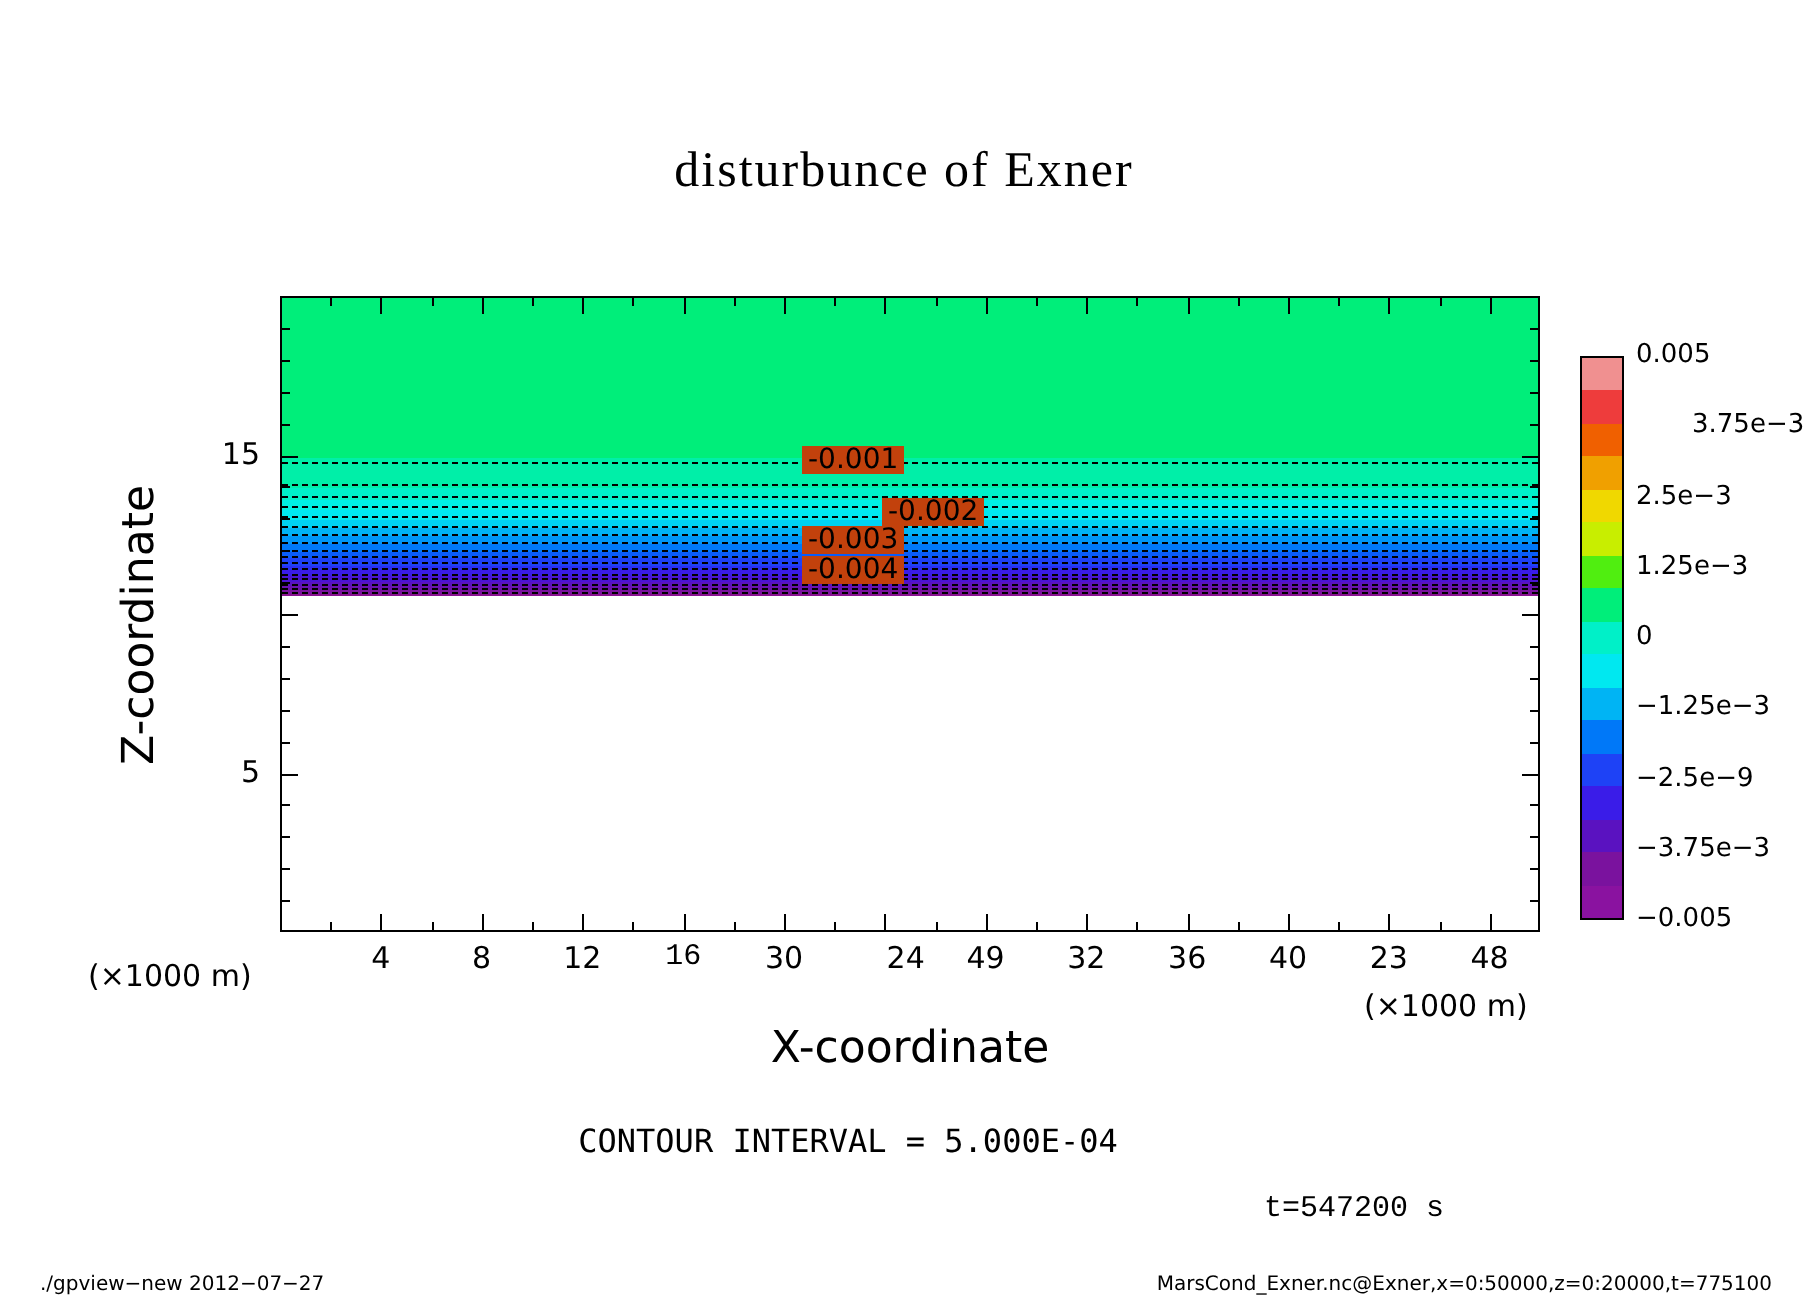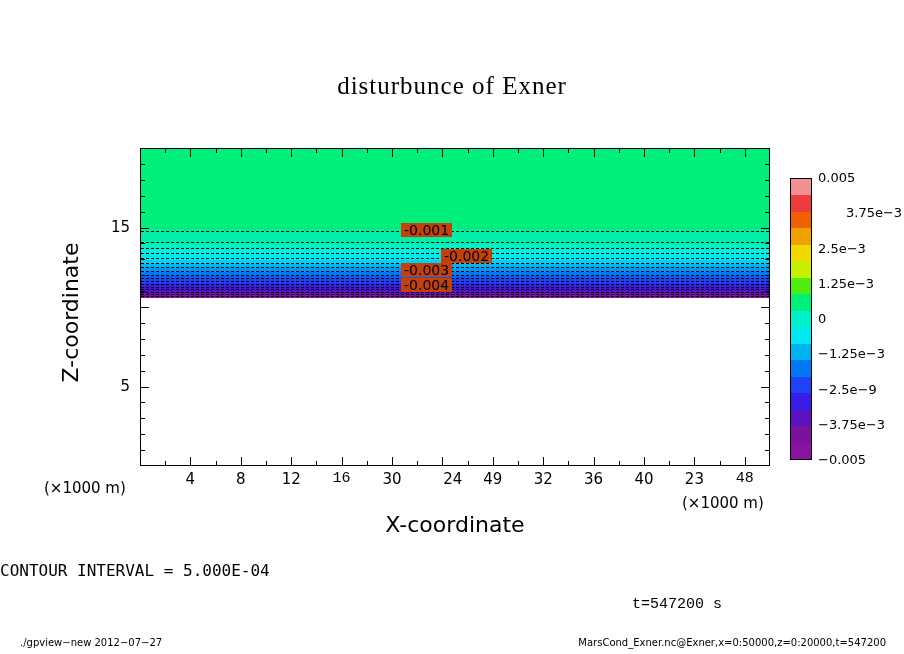--- a/index.html
+++ b/index.html
@@ -109,21 +109,21 @@
     position: absolute;
     left: 818px;
     font-size: 13px;
     font-family: "DejaVu Sans", sans-serif;
     white-space: nowrap;
   }
 
   
   #contour-interval {
     left: 0; top: 561px; width: 848px;
-    font-size: 16px;
+    text-align: center; font-size: 16px;
     font-family: "DejaVu Sans Mono", monospace;
   }
   #time-label {
     left: 632px; top: 596px;
     font-size: 15px;
     font-family: Liberation Mono, monospace;
   }
   #footer-left {
     left: 20px; top: 637px;
     font-size: 10px;
@@ -206,21 +206,21 @@
     <div class="cb-cell" style="height: 16.4706px; background: rgb(30, 66, 246);"></div>
     <div class="cb-cell" style="height: 16.4706px; background: rgb(58, 28, 232);"></div>
     <div class="cb-cell" style="height: 16.4706px; background: rgb(90, 18, 192);"></div>
     <div class="cb-cell" style="height: 16.4706px; background: rgb(122, 18, 158);"></div>
     <div class="cb-cell" style="height: 16.4706px; background: rgb(138, 18, 160);"></div>
   </div>
 
 <div id="contour-interval" class="abs">CONTOUR INTERVAL = 5.000E-04</div>
 <div id="time-label" class="abs">t=547200 s</div>
 <div id="footer-left" class="abs">./gpview−new   2012−07−27</div>
-<div id="footer-right" class="abs">MarsCond_Exner.nc@Exner,x=0:50000,z=0:20000,t=547200</div>
+<div id="footer-right" class="abs">MarsCond_Exner.nc@Exner,x=0:50000,z=0:20000,t=775100</div>
 
 <div class="tick-v abs" style="left: 190.4px; top: 457px; height: 9px;"></div>
 <div class="tick-v abs" style="left: 190.4px; top: 148px; height: 9px;"></div>
 <div class="xtlabel" style="left: 170.4px; top: 470px;">4</div>
 <div class="tick-v abs" style="left: 240.8px; top: 457px; height: 9px;"></div>
 <div class="tick-v abs" style="left: 240.8px; top: 148px; height: 9px;"></div>
 <div class="xtlabel" style="left: 220.8px; top: 470px;">8</div>
 <div class="tick-v abs" style="left: 291.2px; top: 457px; height: 9px;"></div>
 <div class="tick-v abs" style="left: 291.2px; top: 148px; height: 9px;"></div>
 <div class="xtlabel" style="left: 271.2px; top: 470px;">12</div>
@@ -243,21 +243,21 @@
 <div class="tick-v abs" style="left: 593.6px; top: 148px; height: 9px;"></div>
 <div class="xtlabel" style="left: 573.6px; top: 470px;">36</div>
 <div class="tick-v abs" style="left: 644px; top: 457px; height: 9px;"></div>
 <div class="tick-v abs" style="left: 644px; top: 148px; height: 9px;"></div>
 <div class="xtlabel" style="left: 624px; top: 470px;">40</div>
 <div class="tick-v abs" style="left: 694.4px; top: 457px; height: 9px;"></div>
 <div class="tick-v abs" style="left: 694.4px; top: 148px; height: 9px;"></div>
 <div class="xtlabel" style="left: 674.4px; top: 470px;">23</div>
 <div class="tick-v abs" style="left: 744.8px; top: 457px; height: 9px;"></div>
 <div class="tick-v abs" style="left: 744.8px; top: 148px; height: 9px;"></div>
-<div class="xtlabel" style="left: 724.8px; top: 470px; font-family: Liberation Mono, monospace;">48</div>
+<div class="xtlabel" style="left: 724.8px; top: 470px;">48</div>
 <div class="tick-v abs" style="left: 165.2px; top: 148px; height: 5px;"></div>
 <div class="tick-v abs" style="left: 165.2px; top: 461px; height: 5px;"></div>
 <div class="tick-v abs" style="left: 215.6px; top: 148px; height: 5px;"></div>
 <div class="tick-v abs" style="left: 215.6px; top: 461px; height: 5px;"></div>
 <div class="tick-v abs" style="left: 266px; top: 148px; height: 5px;"></div>
 <div class="tick-v abs" style="left: 266px; top: 461px; height: 5px;"></div>
 <div class="tick-v abs" style="left: 316.4px; top: 148px; height: 5px;"></div>
 <div class="tick-v abs" style="left: 316.4px; top: 461px; height: 5px;"></div>
 <div class="tick-v abs" style="left: 366.8px; top: 148px; height: 5px;"></div>
 <div class="tick-v abs" style="left: 366.8px; top: 461px; height: 5px;"></div>

